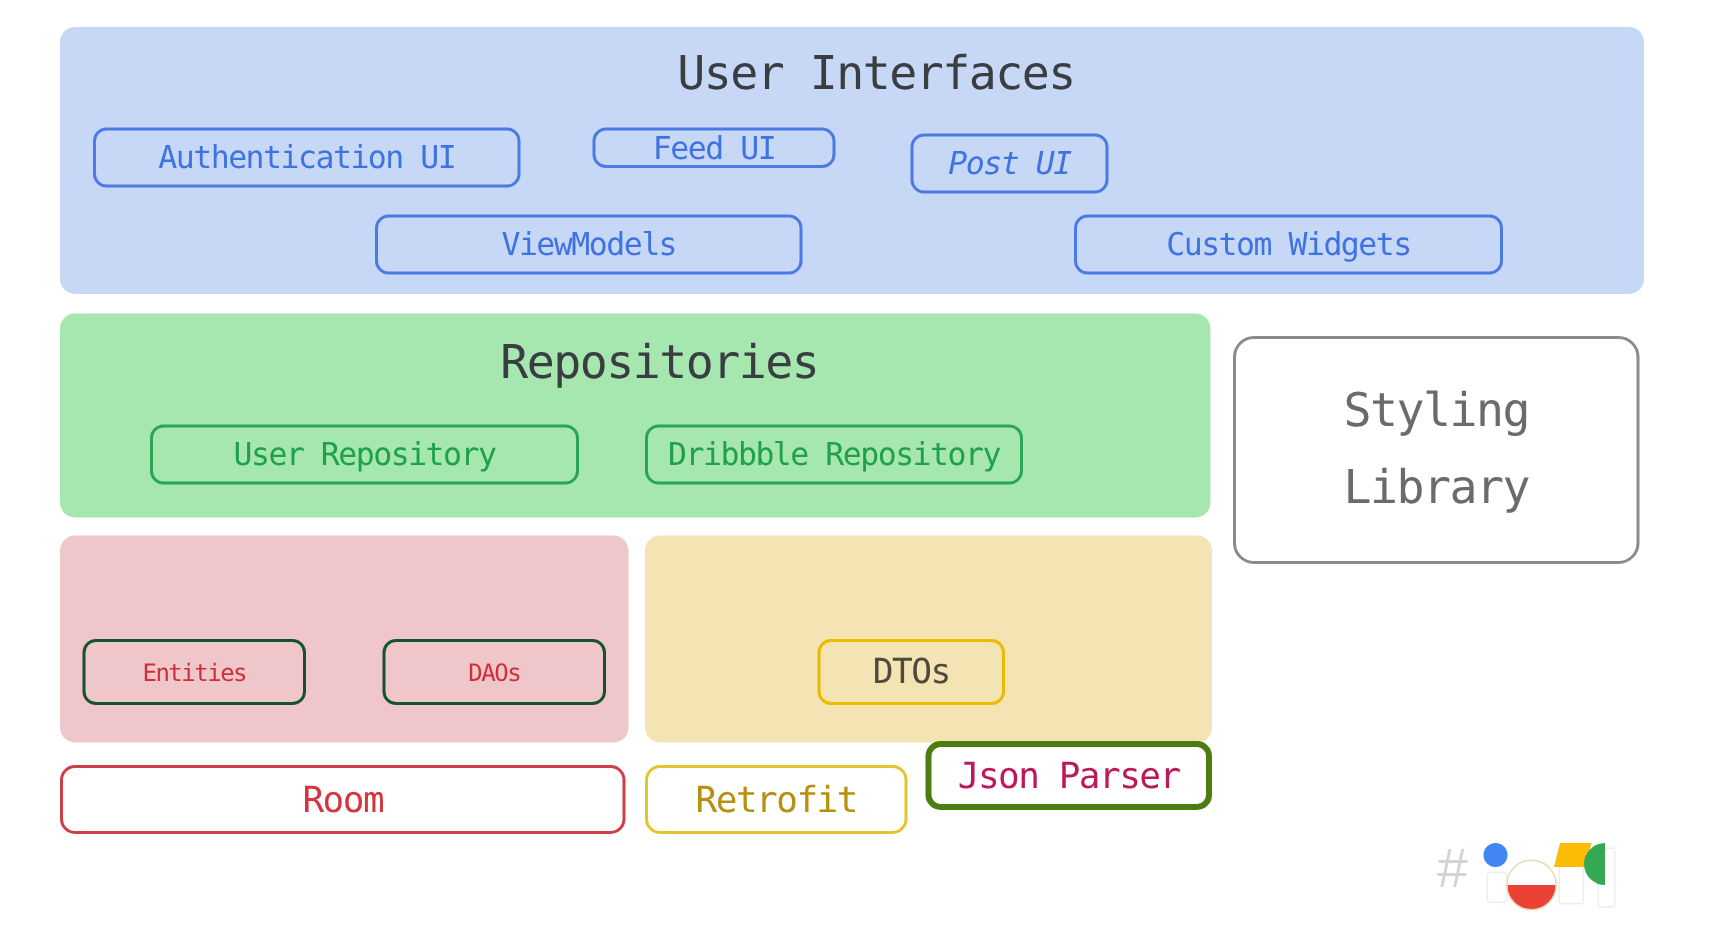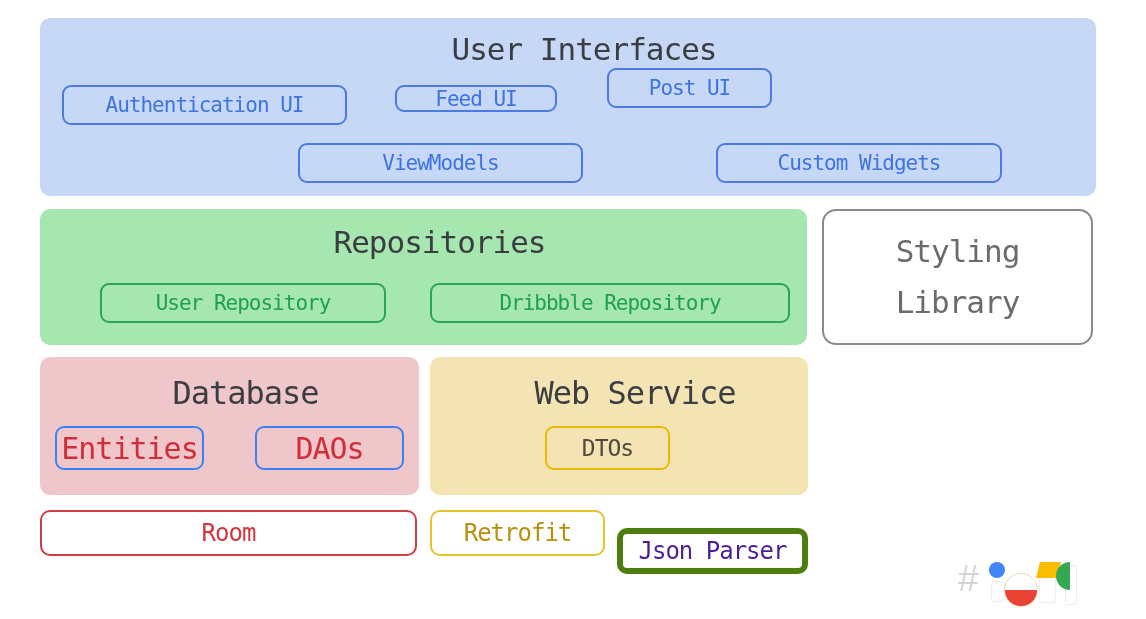--- a/index.html
+++ b/index.html
@@ -17,57 +17,57 @@
     position:absolute;display:flex;align-items:center;justify-content:center;
     border-radius:9px;box-sizing:border-box;white-space:nowrap;
     font-size:21px;letter-spacing:-1px;background:transparent;
   }
   
   .sec-ui{left:40px;top:18px;width:1056px;height:178px;background:#c7d8f7;}
   .sec-ui .section-title{margin-top:13px;}
   .chip-blue{border:2px solid #4b7be2;color:#3f74e0;}
   .chip-auth{left:22px;top:67px;width:285px;height:40px;}
   .chip-feed{left:355px;top:67px;width:162px;height:27px;}
-  .chip-post{left:567px;top:50px;width:165px;height:40px;}
-  .chip-viewmodels{left:210px;top:125px;width:285px;height:40px;margin-left:48px;}
+  .chip-post{left:567px;top:71px;width:132px;height:40px;font-style:italic;}
+  .chip-viewmodels{left:210px;top:125px;width:285px;height:40px;}
   .chip-customwidgets{left:676px;top:125px;width:286px;height:40px;}
   
   .sec-repo{left:40px;top:209px;width:767px;height:136px;background:#a6e7af;}
   .sec-repo .section-title{margin-top:15px;}
   .chip-green{border:2px solid #2aa653;color:#1fa14b;}
   .chip-userrepo{left:60px;top:74px;width:286px;height:40px;}
-  .chip-dribbble{left:390px;top:74px;width:360px;height:40px;}
+  .chip-dribbble{left:390px;top:74px;width:252px;height:40px;}
   
   .sec-styling{
-    left:822px;top:209px;width:271px;height:136px;background:#ffffff;
+    left:822px;top:224px;width:271px;height:152px;background:#ffffff;
     border:2px solid #8b8b8b;border-radius:14px;
     display:flex;flex-direction:column;align-items:center;justify-content:center;
     color:#6b6b6b;font-size:31px;letter-spacing:-1px;line-height:1.65;
   }
   
   .sec-db{left:40px;top:357px;width:379px;height:138px;background:#efc6c9;}
   .sec-db .section-title{margin-top:17px;font-size:32px;}
-  .chip-red{border:2px solid #3b82f6;color:#d02e39;font-size:30px;text-align:right;}
+  .chip-red{border:2px solid #14532d;color:#d02e39;font-size:16px;text-align:right;}
   .chip-entities{left:15px;top:69px;width:149px;height:44px;}
   .chip-daos{left:215px;top:69px;width:149px;height:44px;}
   
   .sec-ws{left:430px;top:357px;width:378px;height:138px;background:#f4e4b3;}
   .sec-ws .section-title{margin-top:17px;font-size:32px;}
   .chip-dtos{left:115px;top:69px;width:125px;height:44px;
     border:2px solid #e9ba00;color:#4e4b3e;font-size:23px;}
   
   .chip-lib{position:absolute;border-radius:10px;background:#ffffff;
     display:flex;align-items:center;justify-content:center;
     font-size:24px;letter-spacing:-1px;box-sizing:border-box;white-space:nowrap;}
   .chip-room{left:40px;top:510px;width:377px;height:46px;
     border:2px solid #cd3e46;color:#d5353f;}
   .chip-retrofit{left:430px;top:510px;width:175px;height:46px;
     border:2px solid #e5c32a;color:#b6900e;}
-  .chip-jsonparser{left:617px;top:528px;width:191px;height:46px;
-    border:6px solid #4d7c0f;color:#4c1d95;}
+  .chip-jsonparser{left:617px;top:494px;width:191px;height:46px;
+    border:4px solid #4d7c0f;color:#be185d;}
   
   .logo{position:absolute;left:958px;top:560px;width:122px;height:48px;}
   .logo-hash{position:absolute;left:0;top:-2px;color:#d4d4d4;font-size:37px;
     font-weight:400;font-family:"Liberation Sans",sans-serif;}
   .logo-i-dot{position:absolute;left:31px;top:2px;width:16px;height:16px;
     border-radius:50%;background:#4285f4;}
   .logo-i-stem{position:absolute;left:33px;top:21px;width:12px;height:19px;
     border:1px solid #ededed;border-radius:3px;background:#fff;}
   .logo-o{position:absolute;left:46px;top:13px;width:32px;height:32px;
     border-radius:50%;border:1px solid #e8d9b4;
@@ -100,27 +100,25 @@
     <div class="chip chip-green chip-userrepo">User Repository</div>
     <div class="chip chip-green chip-dribbble">Dribbble Repository</div>
   </div>
 
   <div class="sec-styling section">
     <span>Styling</span>
     <span>Library</span>
   </div>
 
   <div class="section sec-db">
-    <p class="section-title">Database</p>
     <div class="chip chip-red chip-entities">Entities</div>
     <div class="chip chip-red chip-daos">DAOs</div>
   </div>
 
   <div class="section sec-ws">
-    <p class="section-title">Web Service</p>
     <div class="chip chip-dtos">DTOs</div>
   </div>
 
   <div class="chip-lib chip-retrofit">Retrofit</div>
   <div class="chip-lib chip-room">Room</div>
   <div class="chip-lib chip-jsonparser">Json Parser</div>
 
   <div class="logo">
     <span class="logo-hash">#</span>
     <span class="logo-i-stem"></span>

